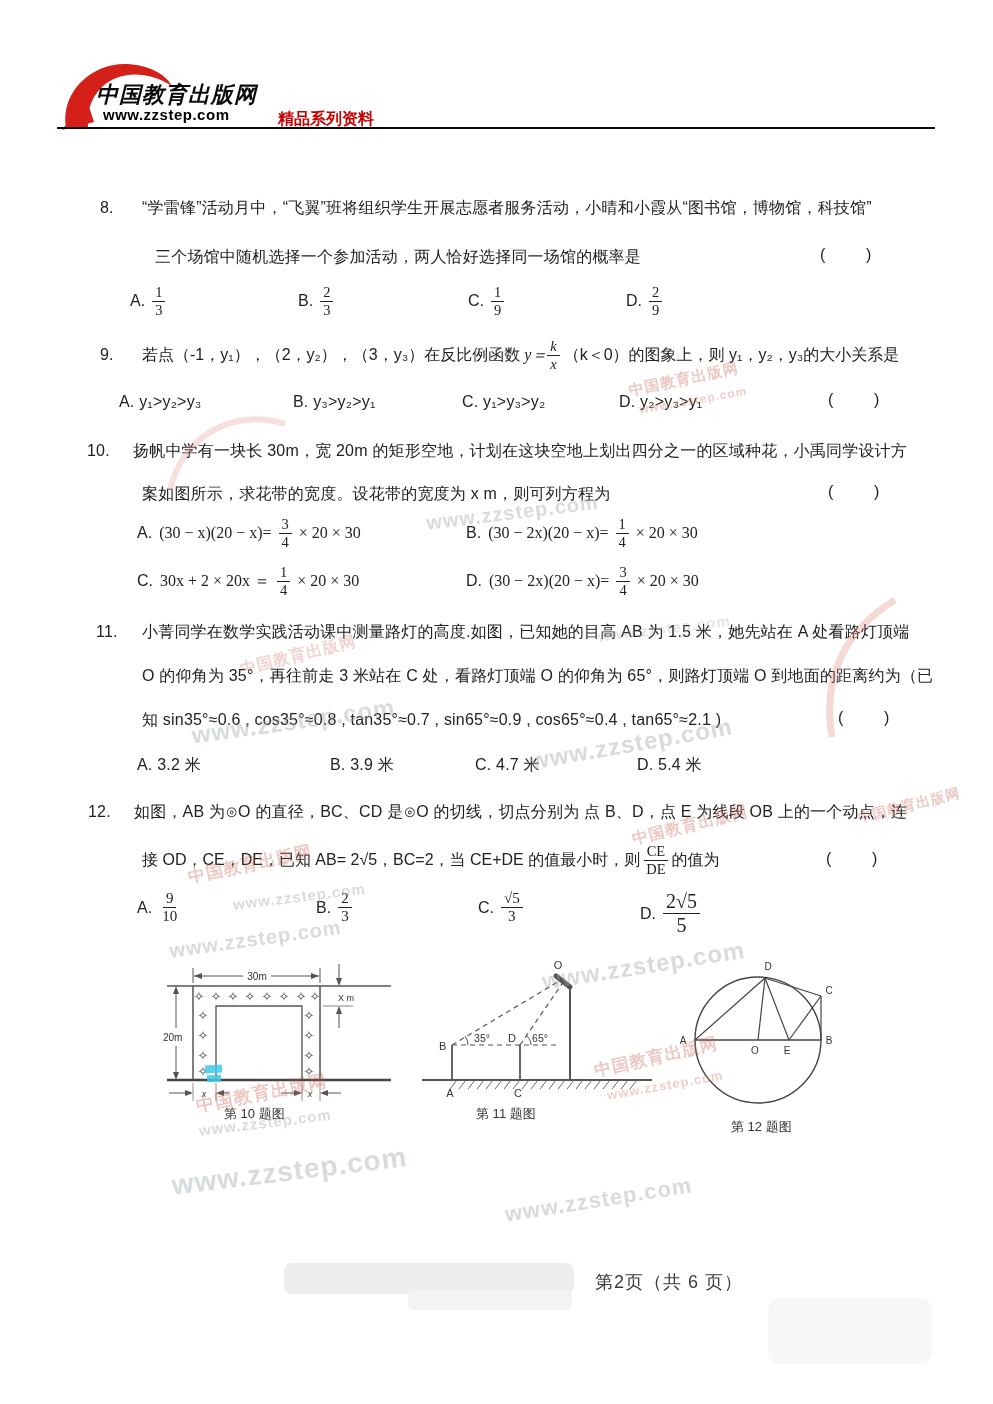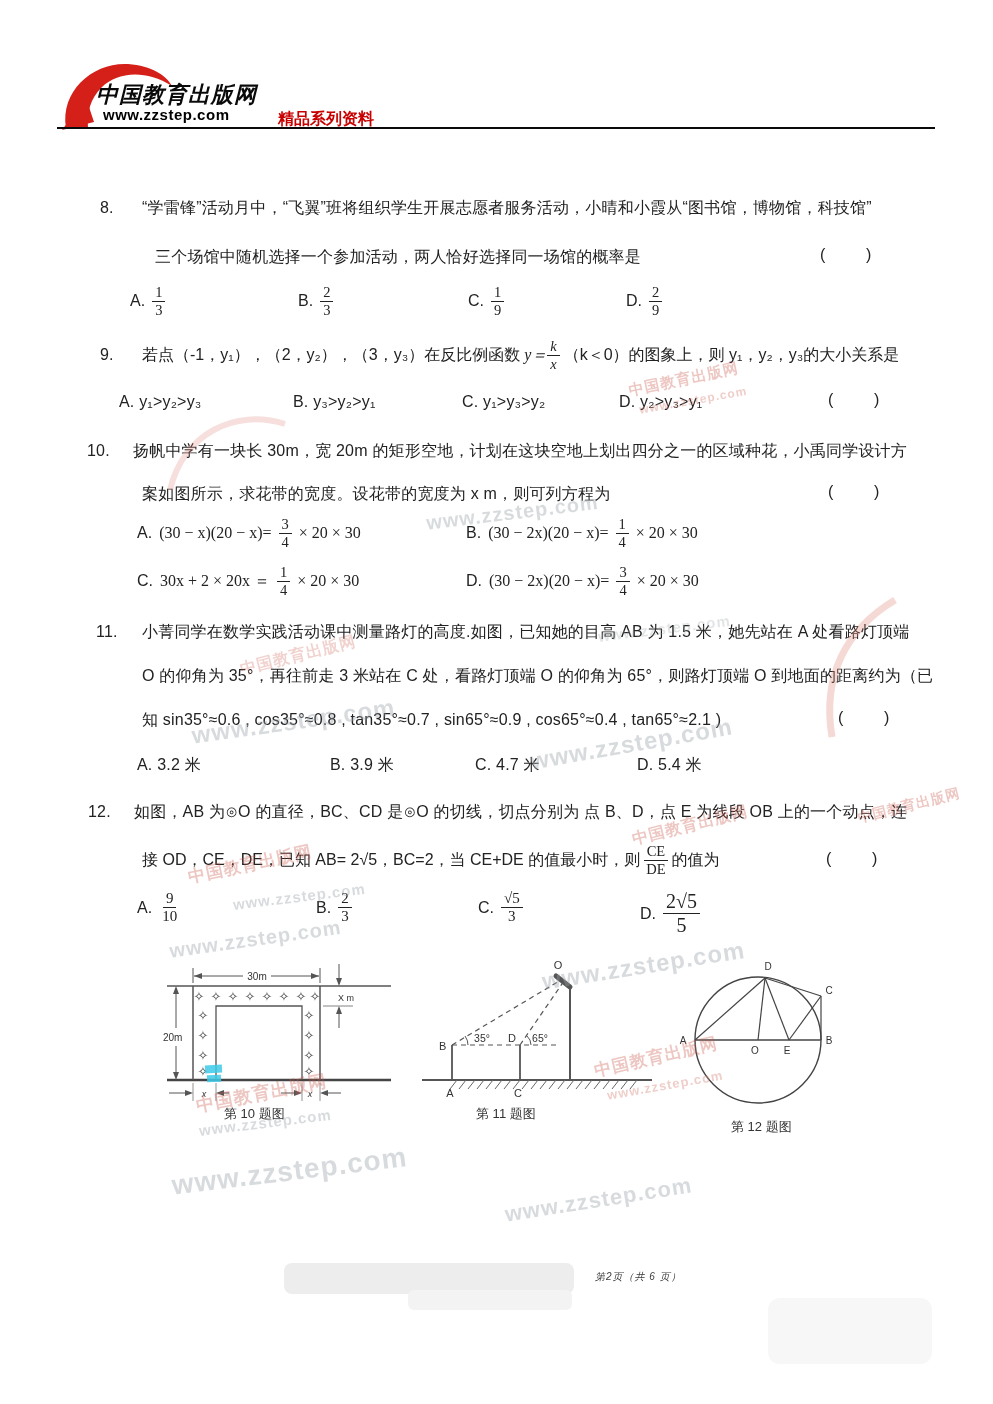--- a/index.html
+++ b/index.html
@@ -25,21 +25,21 @@
   .caption{font-size:13px;color:#333;}
   .hdr-rule{position:absolute;left:57px;top:127px;width:878px;height:2px;background:#0a0a0a;}
   .logo-title{position:absolute;left:96px;top:80px;font-family:"Liberation Serif",serif;
               font-weight:bold;font-style:italic;font-size:22px;color:#0a0a0a;letter-spacing:1px;}
   .logo-url{position:absolute;left:103px;top:106px;font-weight:bold;font-size:15px;color:#000;letter-spacing:.5px;}
   .series{position:absolute;left:278px;top:109px;font-weight:bold;font-size:16px;color:#c80000;}
   .slogan{position:absolute;left:443px;top:109px;font-weight:bold;font-size:16px;color:#111;}
   .blur1{position:absolute;left:284px;top:1263px;width:290px;height:31px;background:#ededed;border-radius:8px;}
   .blur2{position:absolute;left:408px;top:1290px;width:164px;height:20px;background:#f3f3f3;border-radius:6px;}
   .blur3{position:absolute;left:768px;top:1298px;width:164px;height:66px;background:#f7f7f7;border-radius:12px;}
-  .pageinfo{position:absolute;left:595px;top:1270px;font-size:10px;color:#3a3a3a;letter-spacing:1px;font-style:italic;}
+  .pageinfo{position:absolute;left:595px;top:1270px;font-size:18px;color:#3a3a3a;letter-spacing:1px;}
   svg text{font-family:"Liberation Sans",sans-serif;fill:#333;}
   .flw{font-size:13px;fill:#444;}
 </style>
 </head>
 <body>
 
 <div class="page">
 
   <div class="abs" style="left:58px;top:56px;width:120px;height:76px;">
     <svg width="120" height="76" viewBox="0 0 120 76">

